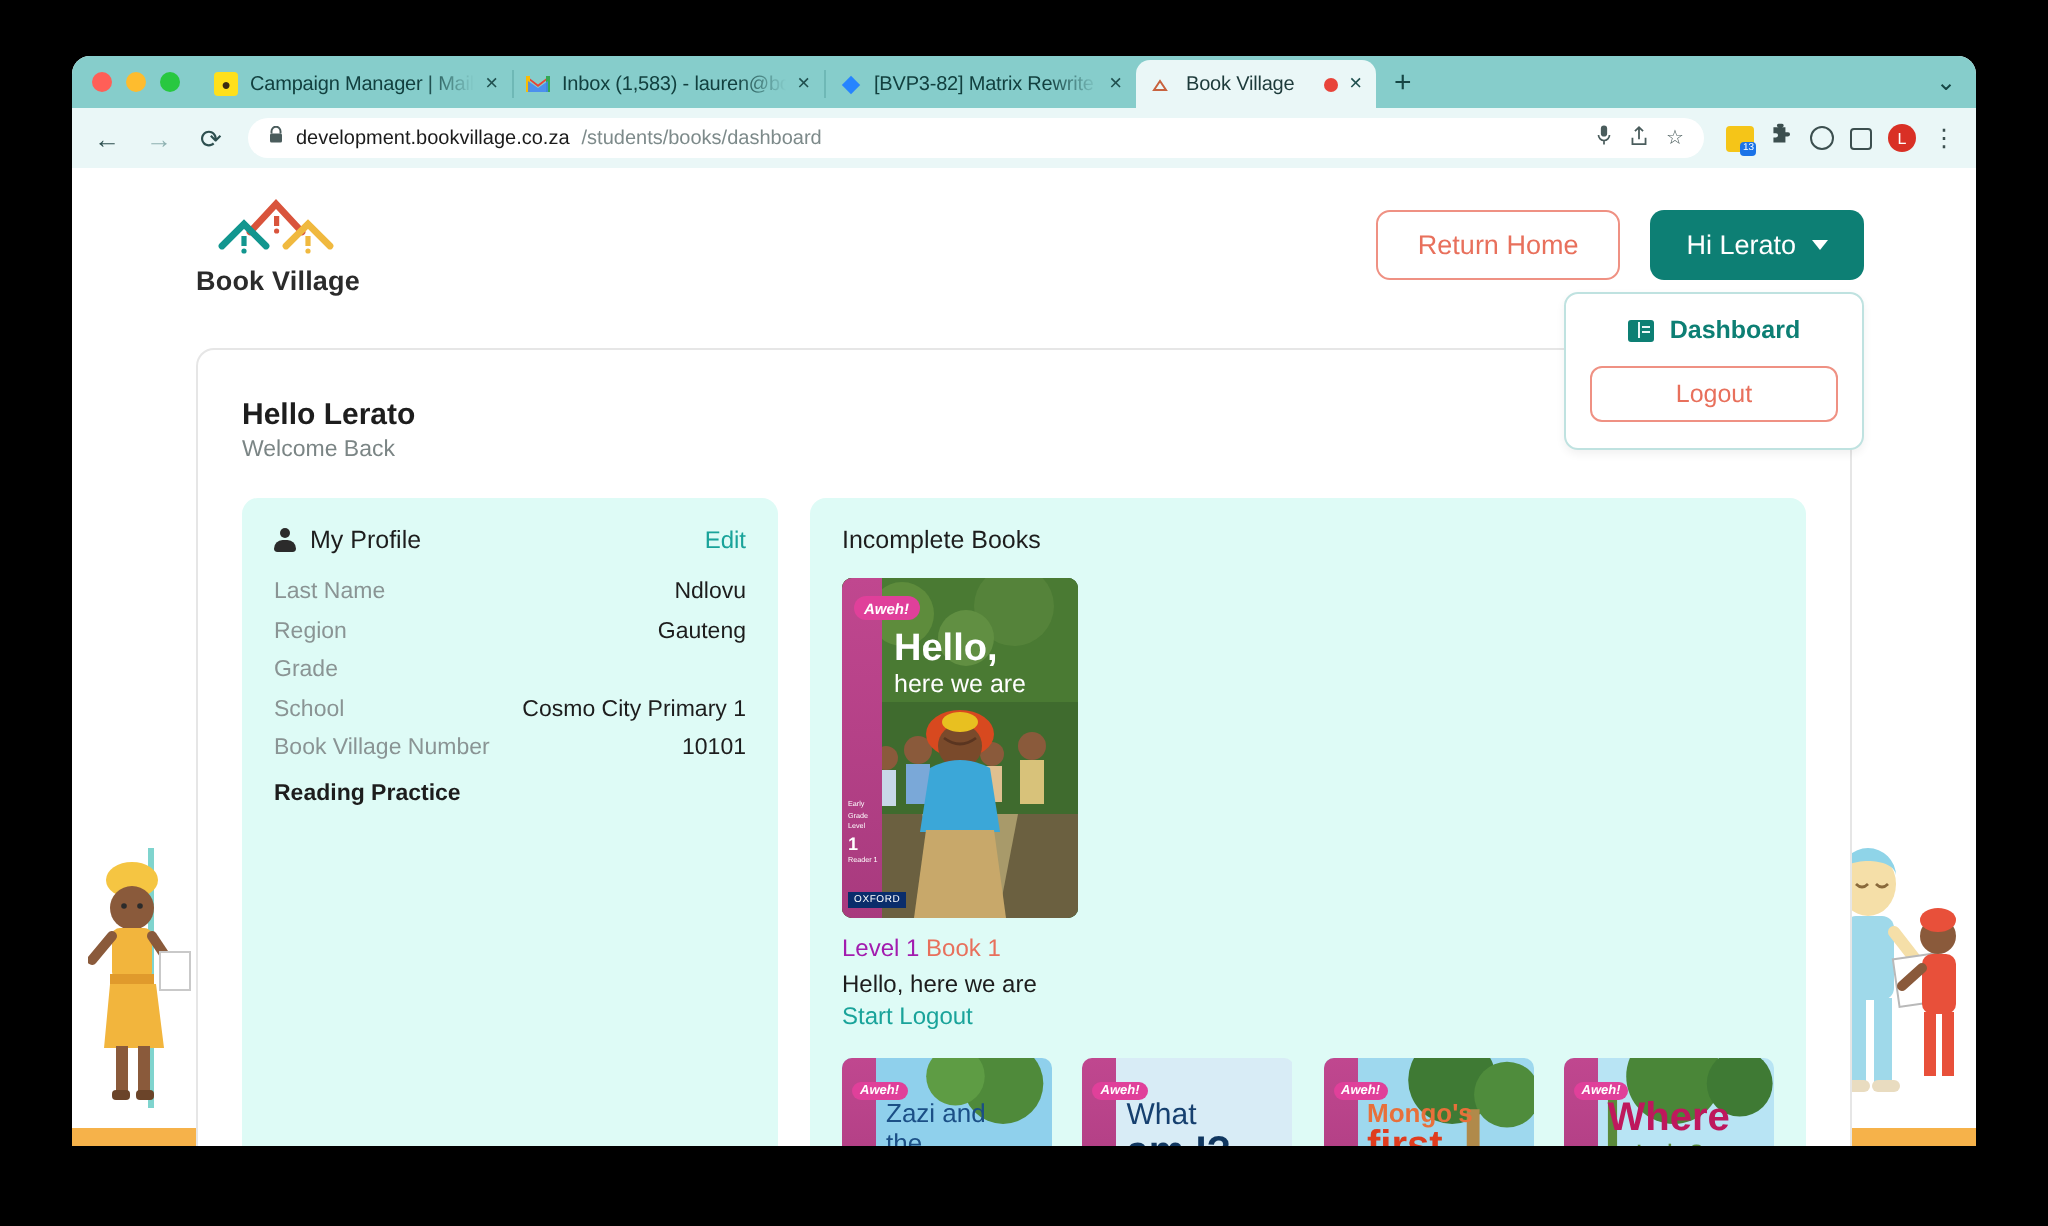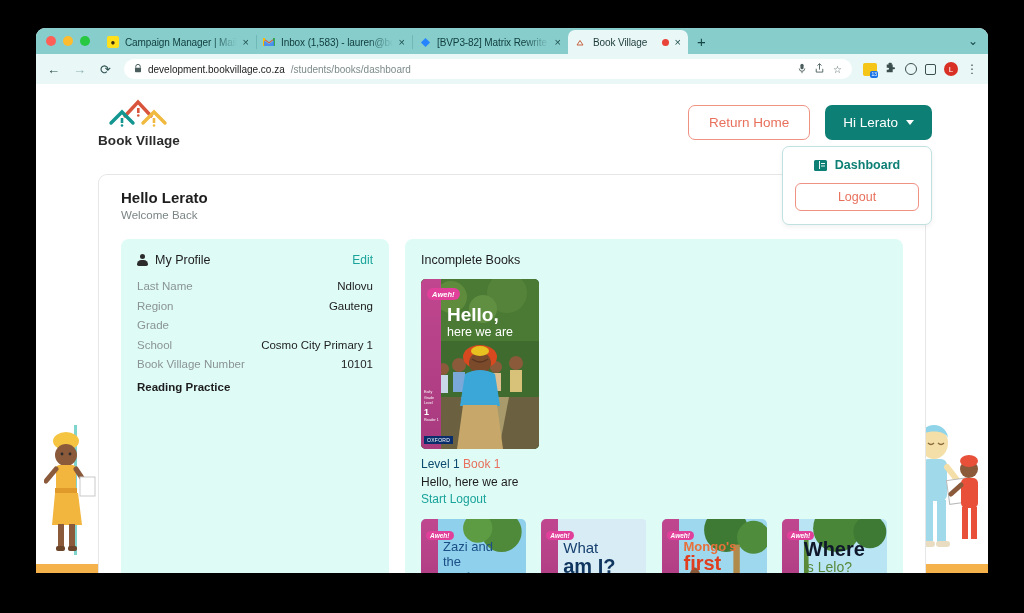--- a/index.html
+++ b/index.html
@@ -130,21 +130,21 @@
   .dd-icon::before { content:""; position:absolute; left:7.5px; top:3px; width:3.5px;
                      height:1.4px; background:#eaf7f7; box-shadow:0 2.5px 0 #eaf7f7; }
   .btn-logout { display: block; width: 100%; border: 1.4px solid #ef9183;
                 color: #e8705c; background: #fff; border-radius: 6px;
                 padding: 6px 0; font-size: 12.5px; text-align: center; }
 
   
   .content-card {
     position: absolute; left: 62px; right: 62px; top: 90px; bottom: 0;
     background: #fff; border: 1px solid #e6e6e6; border-bottom: none;
-    border-radius: 9px 9px 0 0; padding: 14px 22px 0; z-index: 4;
+    border-radius: 9px 9px 0 0; padding: 24px 22px 0; z-index: 4;
   }
   .greet { font-size: 15px; font-weight: bold; color: #1d1d1d; }
   .welcome { font-size: 11.5px; color: #7b8585; margin-top: 3px; }
 
   .panels { display: flex; gap: 16px; margin-top: 18px; height: 100%; }
   .panel { background: #defbf6; border-radius: 8px; padding: 14px 16px; }
   .panel-left { width: 268px; flex: 0 0 268px; }
   .panel-right { flex: 1; padding: 14px 16px 0; overflow: hidden; }
 
   .profile-head { display: flex; align-items: center; margin-bottom: 13px; }
@@ -179,21 +179,21 @@
               font-size: 19px; font-weight: bold; z-index: 3; line-height: 1; }
   .cover-t2 { position: absolute; left: 26px; right: 6px; top: 46px; color: #fff;
               font-size: 12.5px; z-index: 3; }
   .oxford { position: absolute; left: 3px; bottom: 5px; background: #0a2d6b; color: #fff;
             font-size: 5px; padding: 1px 3px; z-index: 3; letter-spacing: .3px; }
   .spine-meta { position: absolute; left: 3px; bottom: 26px; width: 16px; z-index: 3;
                 color: #fff; font-size: 3.6px; line-height: 1.5; }
   .spine-meta b { font-size: 9px; display: block; line-height: 1; margin: 1px 0; }
   .book-meta { margin-top: 8px; }
   .bm-line1 { font-size: 12px; }
-  .lvl { color: #0c4a6e; }
+  .lvl { color: #a21caf; }
   .bk { color: #e8705c; }
   .bm-title { font-size: 12px; color: #1d1d1d; margin-top: 4px; }
   .bm-link { font-size: 12px; color: #19a39a; margin-top: 5px; }
 
   .book-row { display: flex; gap: 15px; margin-top: 12px; }
   .mini-cover { width: 115px; height: 90px; border-radius: 5px; overflow: hidden;
                 position: relative; }
   .mini-spine { position: absolute; left: 0; top: 0; bottom: 0; width: 17px;
                 background: linear-gradient(180deg,#c0478f,#a83a7e); }
   .mini-aweh { position: absolute; left: 5px; top: 12px; background: #e0409a; color: #fff;
@@ -533,21 +533,21 @@
                 <circle cx="96" cy="14" r="18" fill="#3f7a34"></circle>
                 <rect x="24" y="22" width="5" height="50" fill="#5a8a3a"></rect>
                 <rect y="66" width="115" height="24" fill="#c9c07a"></rect>
                 <rect x="58" y="68" width="48" height="16" rx="3" fill="#7a9a52"></rect>
                 <circle cx="70" cy="85" r="6" fill="#3a3a3a"></circle>
                 <circle cx="98" cy="85" r="6" fill="#3a3a3a"></circle>
               </svg>
               <div class="mini-spine"></div>
               <div class="mini-aweh">Aweh!</div>
               <div class="mini-title">
-                <div style="font-size:20px;font-weight:bold;color:#0f172a;line-height:1">Where</div>
+                <div style="font-size:20px;font-weight:bold;color:#be185d;line-height:1">Where</div>
                 <div style="font-size:14px;color:#5a8a3a">is Lelo?</div>
               </div>
             </div>
           </div>
         </div>
       </div>
     </div>
 
   </div>
 </div>

